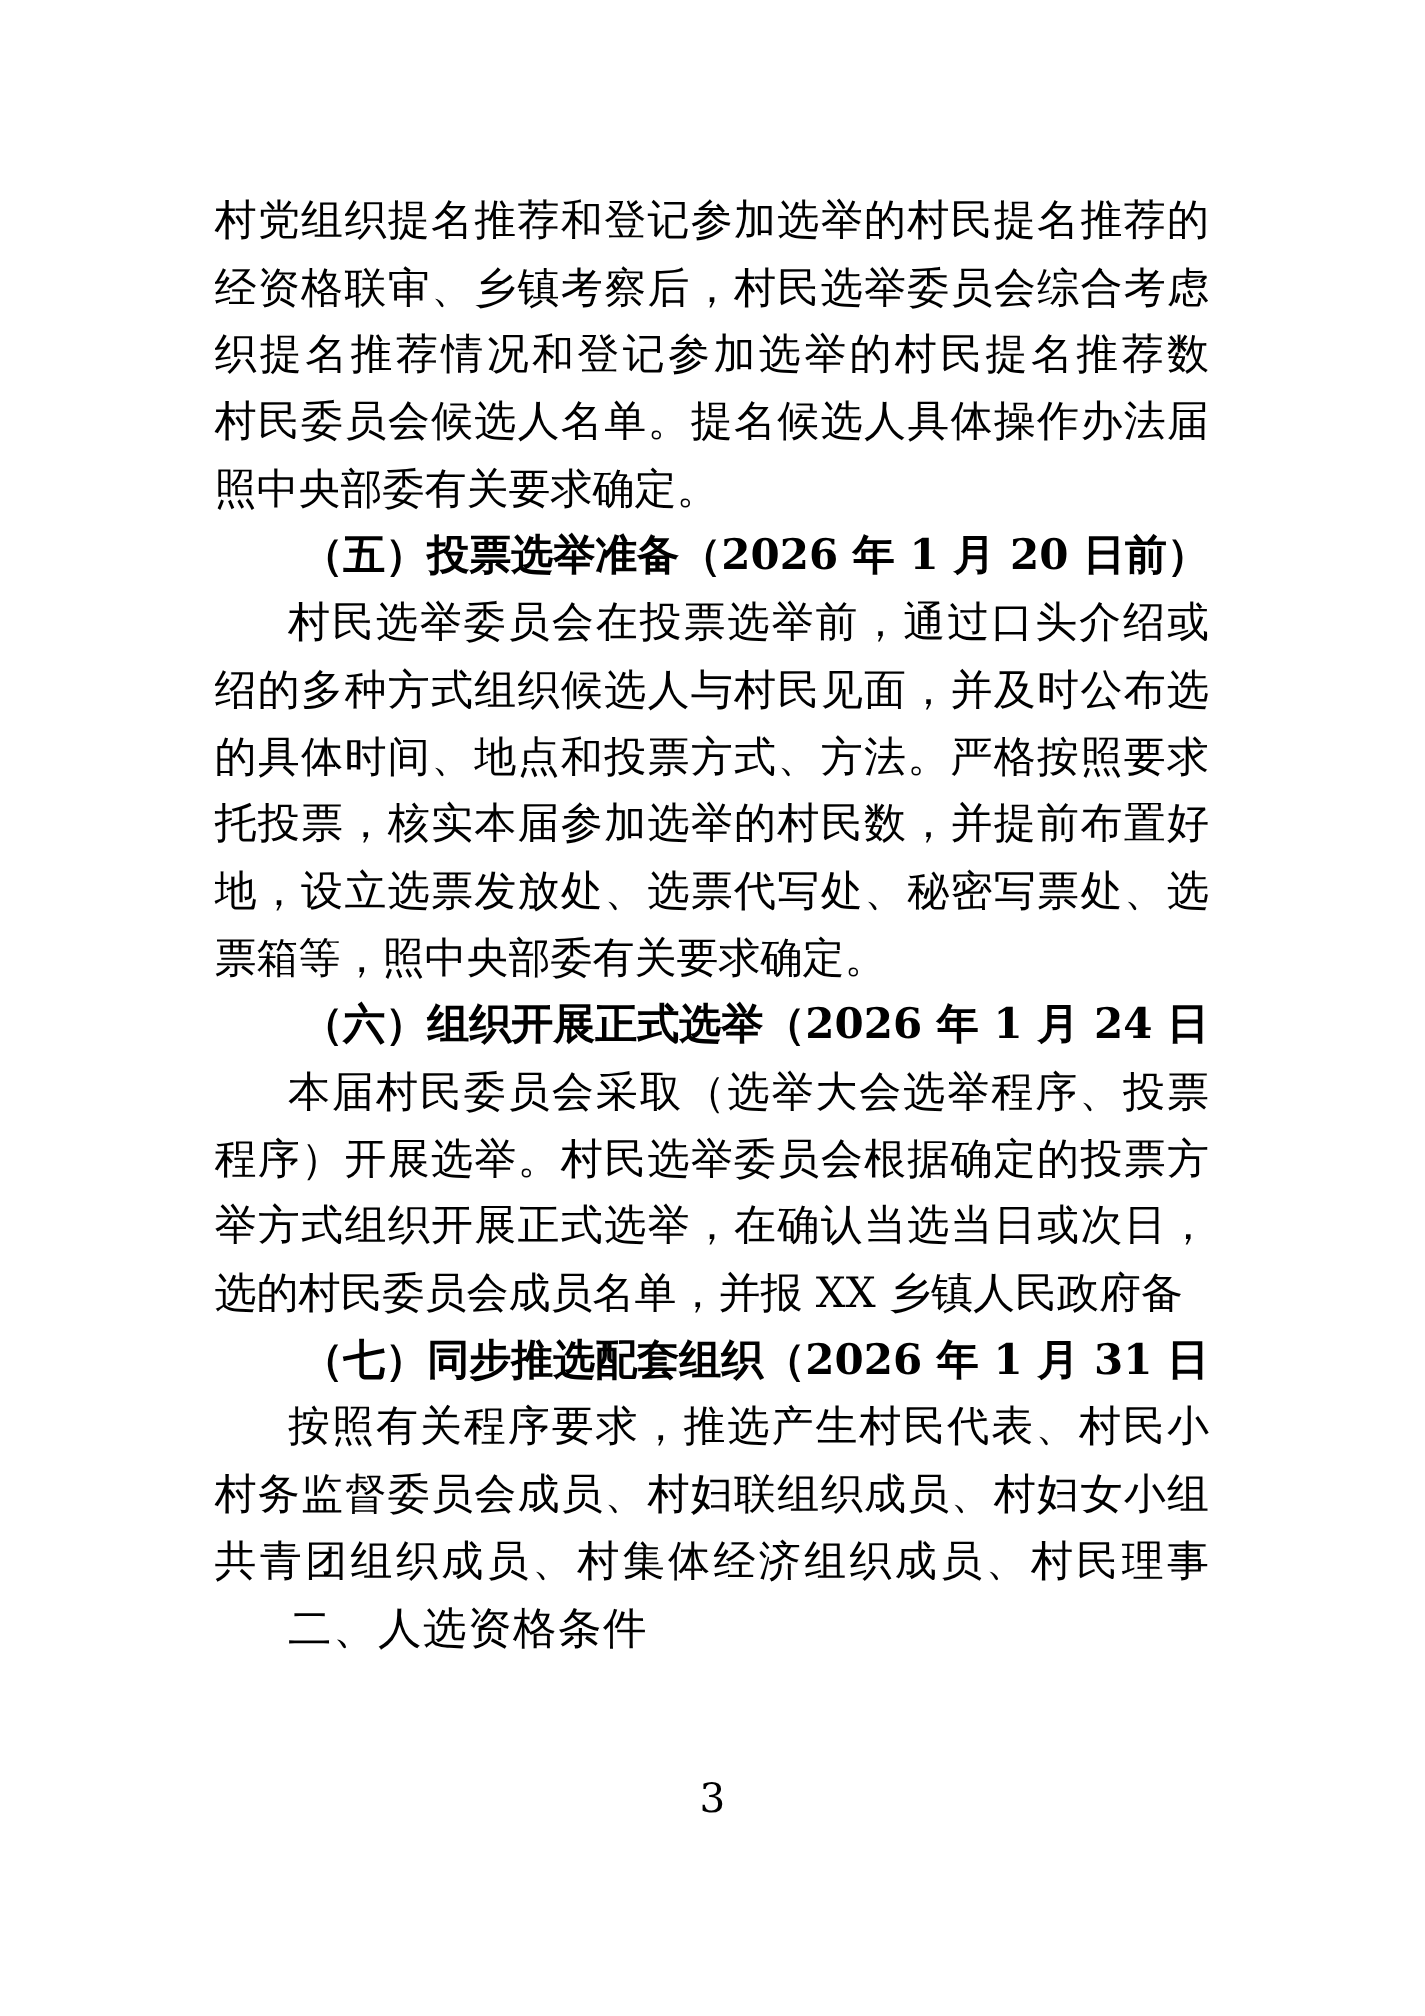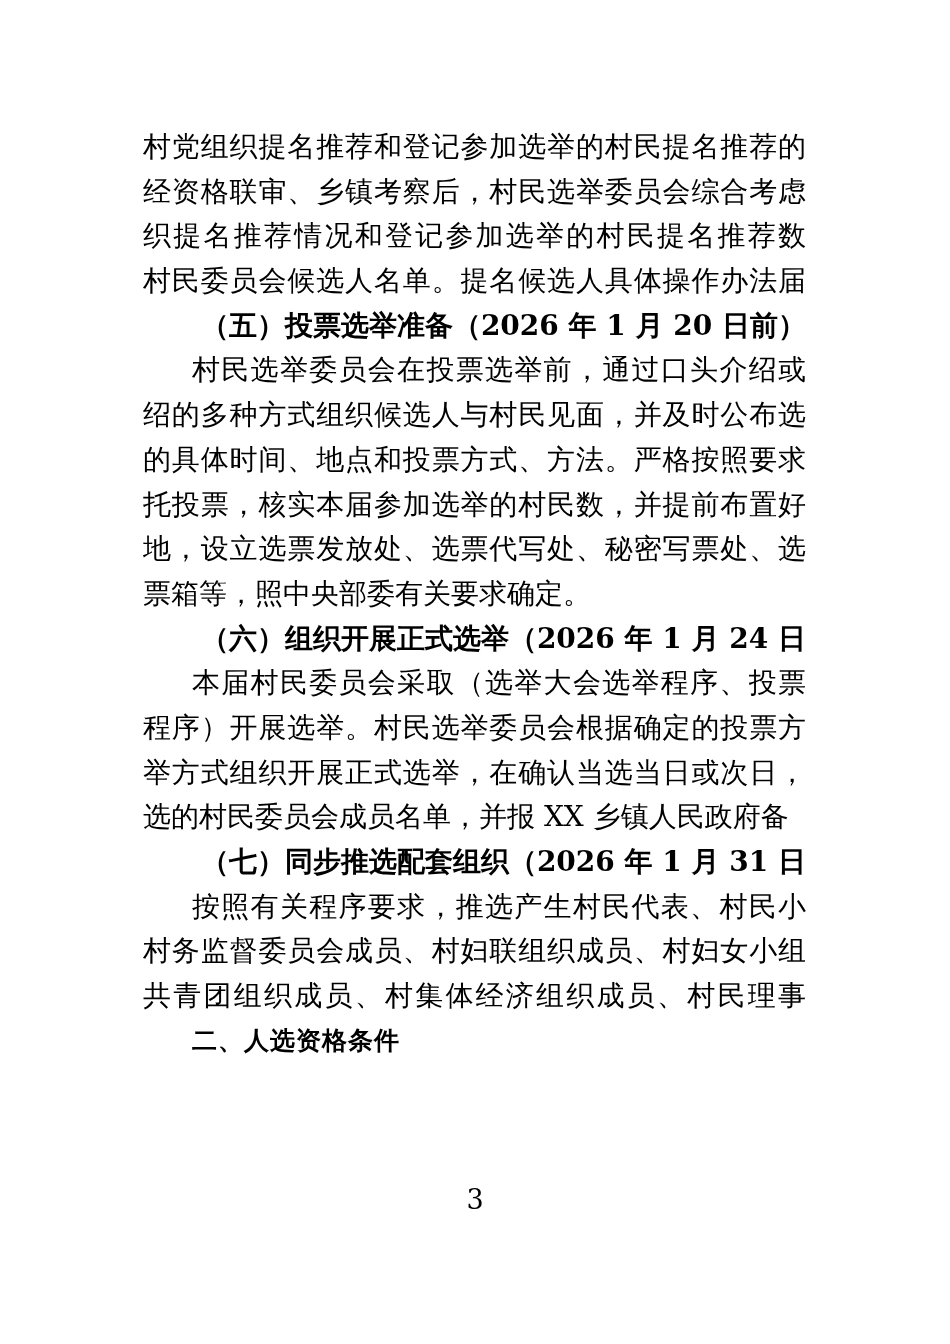--- a/index.html
+++ b/index.html
@@ -42,22 +42,22 @@
     text-align: justify;
     text-align-last: justify;
     text-justify: inter-character;
   }
   .subheading .line {
     font-weight: 600;
     text-align: right;
   }
   .heading .line {
     font-family: "DejaVu Sans", "Liberation Sans", sans-serif;
-    font-weight: 700;
-    font-size: 25px;
+    font-weight: 400;
+    font-size: 29px;
     letter-spacing: 1px;
   }
   .pagenum {
     position: absolute;
     left: 0;
     top: 1183px;
     width: 950px;
     text-align: center;
     font-size: 27px;
     line-height: 34px;
@@ -68,20 +68,21 @@
 </head>
 <body>
 
 <div class="page">
   <main class="text-block" id="doc-blocks">
       <div class="block paragraph">
         <div class="line fill">村党组织提名推荐和登记参加选举的村民提名推荐的方式，</div>
         <div class="line fill">经资格联审、乡镇考察后，村民选举委员会综合考虑村党组</div>
         <div class="line fill">织提名推荐情况和登记参加选举的村民提名推荐数量，提出</div>
         <div class="line fill">村民委员会候选人名单。提名候选人具体操作办法届时将按</div>
+        <div class="line">照中央部委有关要求确定。</div>
       </div>
       <div class="block subheading">
         <div class="line indent">（五）投票选举准备（2026 年 1 月 20 日前）</div>
       </div>
       <div class="block paragraph">
         <div class="line indent fill">村民选举委员会在投票选举前，通过口头介绍或书面介</div>
         <div class="line fill">绍的多种方式组织候选人与村民见面，并及时公布选举投票</div>
         <div class="line fill">的具体时间、地点和投票方式、方法。严格按照要求办理委</div>
         <div class="line fill">托投票，核实本届参加选举的村民数，并提前布置好投票场</div>
         <div class="line fill">地，设立选票发放处、选票代写处、秘密写票处、选票和投</div>

